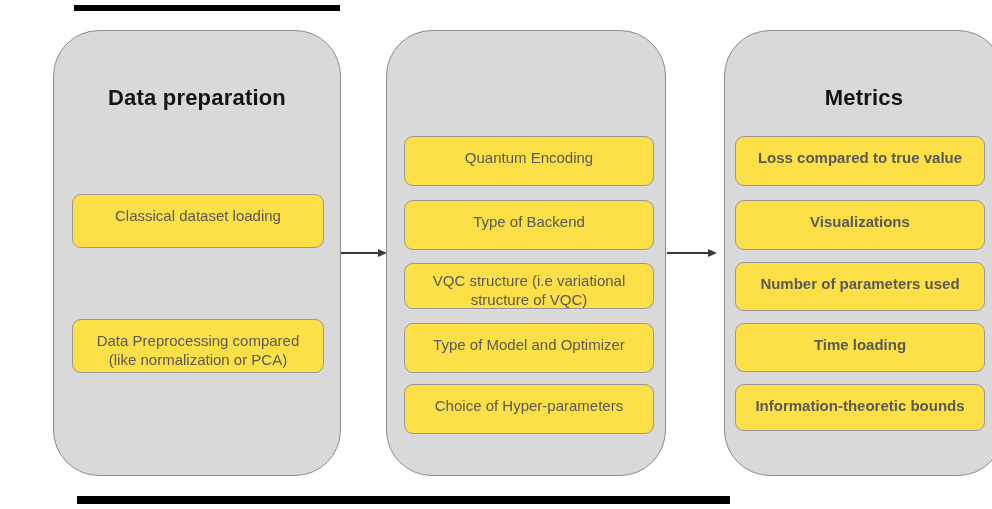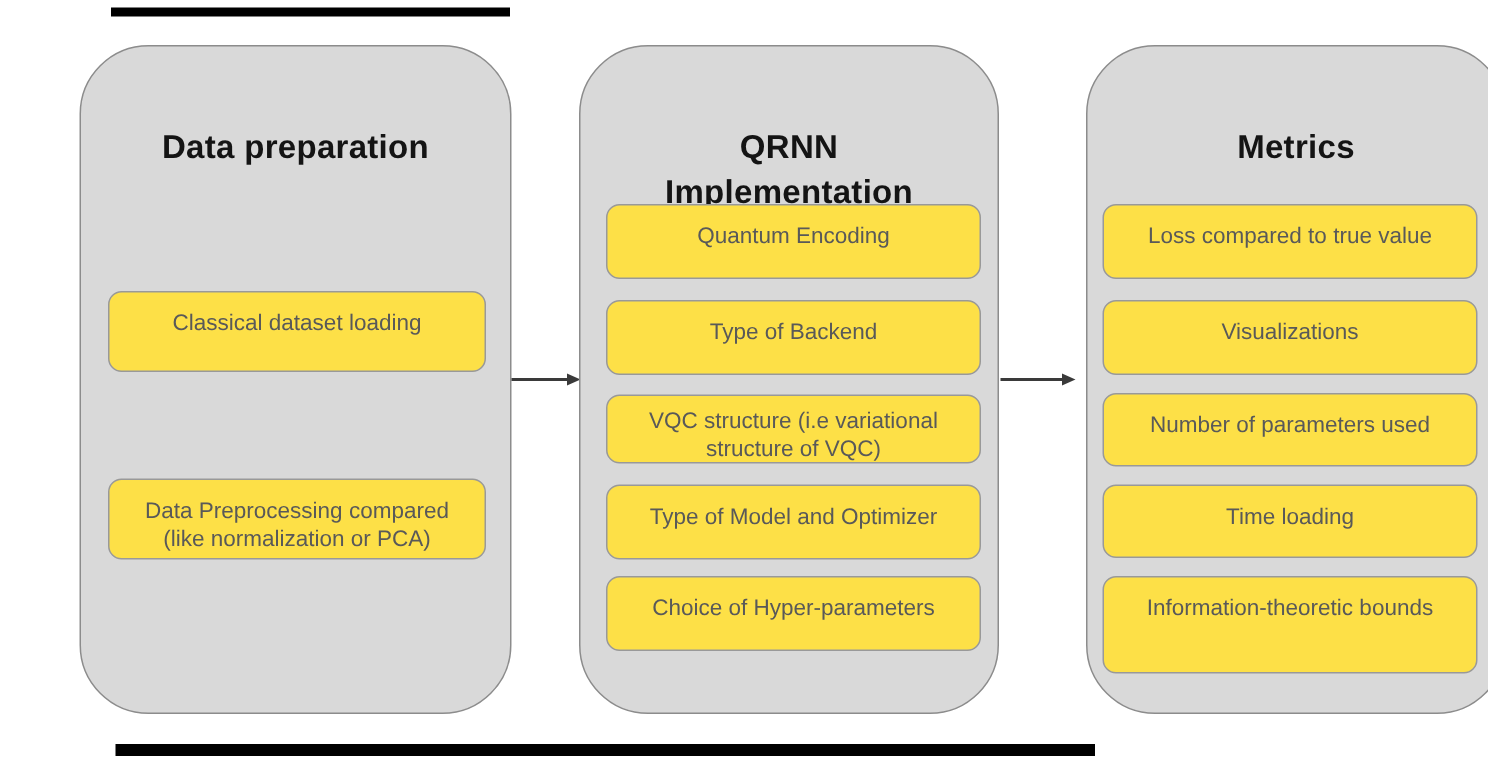--- a/index.html
+++ b/index.html
@@ -56,36 +56,36 @@
     text-align: center;
     font-size: 15px;
     line-height: 19px;
     color: #595959;
     padding: 11px 6px 0 6px;
   }
   .step.tight { padding-top: 7px; }
 
   .panel-1 .step { left: 18px; width: 252px; }
   .panel-2 .step { left: 17px; width: 250px; }
-  .panel-3 .step { left: 10px; width: 250px; }
+  .panel-3 .step { left: 10px; width: 250px; font-weight: bold; }
 
   
   .p1-r1 { top: 163px; height: 54px; }
   .p1-r2 { top: 228px; height: 51px; }
   .p1-r3 { top: 288px; height: 54px; }
 
   
   .r1 { top: 105px; height: 50px; }
   .r2 { top: 169px; height: 50px; }
   .r3 { top: 232px; height: 46px; }
   .r4 { top: 292px; height: 50px; }
   .r5 { top: 353px; height: 50px; }
   .panel-3 .r3 { top: 231px; height: 49px; }
   .panel-3 .r4 { top: 292px; height: 49px; }
-  .panel-3 .r5 { top: 353px; height: 65px; }
+  .panel-3 .r5 { top: 353px; height: 47px; }
 
   .step-line { display: block; }
 
   .arrow-line {
     position: absolute;
     top: 252px;
     height: 2px;
     background: #3a3a3a;
   }
   .arrow-head {
@@ -120,24 +120,20 @@
     <div class="step p1-r3">
       <span class="step-line">Data Preprocessing compared</span>
       <span class="step-line">(like normalization or PCA)</span>
     </div>
   </div>
 
   <div class="arrow-line a1-line"></div>
   <div class="arrow-head a1-head"></div>
 
   <div class="panel panel-2">
-    <div class="panel-title">
-      <span class="step-line">QRNN</span>
-      <span class="step-line">Implementation</span>
-    </div>
     <div class="step r1">
       <span class="step-line">Quantum Encoding</span>
     </div>
     <div class="step r2">
       <span class="step-line">Type of Backend</span>
     </div>
     <div class="step r3 tight">
       <span class="step-line">VQC structure (i.e variational</span>
       <span class="step-line">structure of VQC)</span>
     </div>

